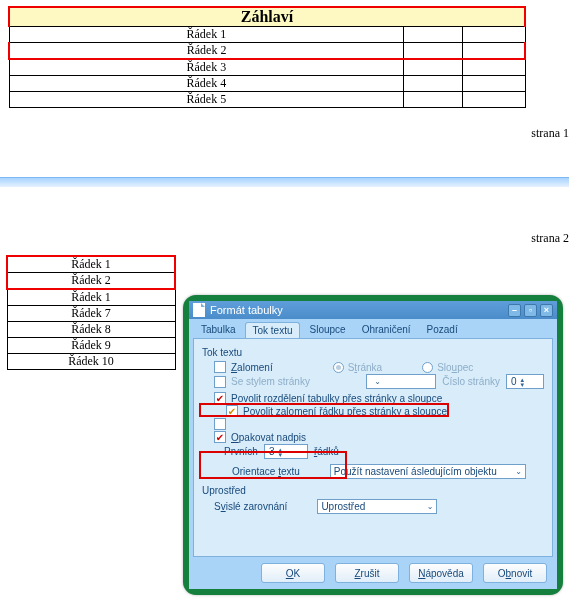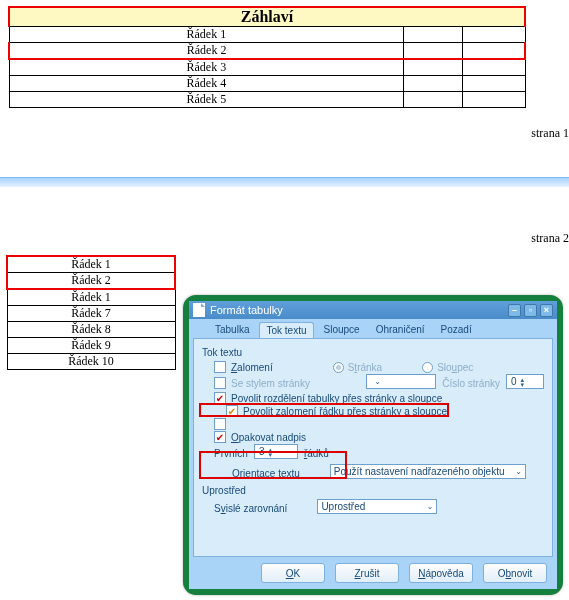--- a/index.html
+++ b/index.html
@@ -104,21 +104,21 @@
     border: 1px solid #3e77aa;
     border-radius: 2px;
     color: #fff;
     font-size: 9px;
     line-height: 11px;
     text-align: center;
     font-weight: bold;
   }
   .tabs {
     display: flex;
-    padding: 3px 20px 0;
+    padding: 3px 6px 0;
     gap: 4px;
     font-size: 10px;
     background: #a9d4f7;
   }
   .tab {
     padding: 2px 6px;
     color: #184a7b;
     cursor: pointer;
   }
   .tab.active {
@@ -131,21 +131,21 @@
     flex: 1;
     background: #d8ecfa;
     margin: 0 4px;
     border: 1px solid #7fb1de;
     padding: 6px 8px;
     font-size: 10px;
     color: #184a7b;
     overflow: hidden;
   }
   .section-label { margin: 2px 0 3px; }
-  .row { display: flex; align-items: flex-end; margin: 1px 0; }
+  .row { display: flex; align-items: center; margin: 1px 0; }
   .chk {
     width: 12px; height: 12px;
     border: 1px solid #6fa0cc;
     background: #fff;
     margin-right: 5px;
     display: inline-flex;
     align-items: center;
     justify-content: center;
     font-size: 10px;
     color: #c00;
@@ -355,39 +355,39 @@
       <span class="chk orange">✔</span>
       <span>Povol<span class="und">i</span>t zalomení řádku přes stránky a sloupce</span>
     </div>
     <div class="row" style="margin-left:12px">
       <span class="chk"></span>
     </div>
     <div class="row" style="margin-left:12px">
       <span class="chk">✔</span>
       <span><span class="und">O</span>pakovat nadpis</span>
     </div>
-    <div class="row" style="margin-left:12px">
+    <div class="row" style="margin-left:22px">
       <span>Prvních</span>
       <span style="width:6px"></span>
       <span class="spinner" style="width:44px">
           <span>3</span>
           <span class="arrow-col">
             <span>▴</span>
             <span>▾</span>
           </span>
         </span>
       <span style="width:6px"></span>
       <span><span class="und">ř</span>ádků</span>
     </div>
 
     <div class="row" style="margin-left:30px;margin-top:5px">
       <span>Orientace <span class="und">t</span>extu</span>
       <span style="width:30px"></span>
       <span class="combo" style="width:196px">
-          <span>Použít nastavení nadřazeného objektu</span>
+          <span>Použít nastavení ásledujícím objektu</span>
           <span style="flex:1"></span>
           <span class="arrow">⌄</span>
         </span>
     </div>
 
     <div class="section-label" style="margin-top:6px">Uprostřed</div>
     <div class="row" style="margin-left:12px">
       <span>S<span class="und">v</span>islé zarovnání</span>
       <span style="width:30px"></span>
       <span class="combo" style="width:120px">

